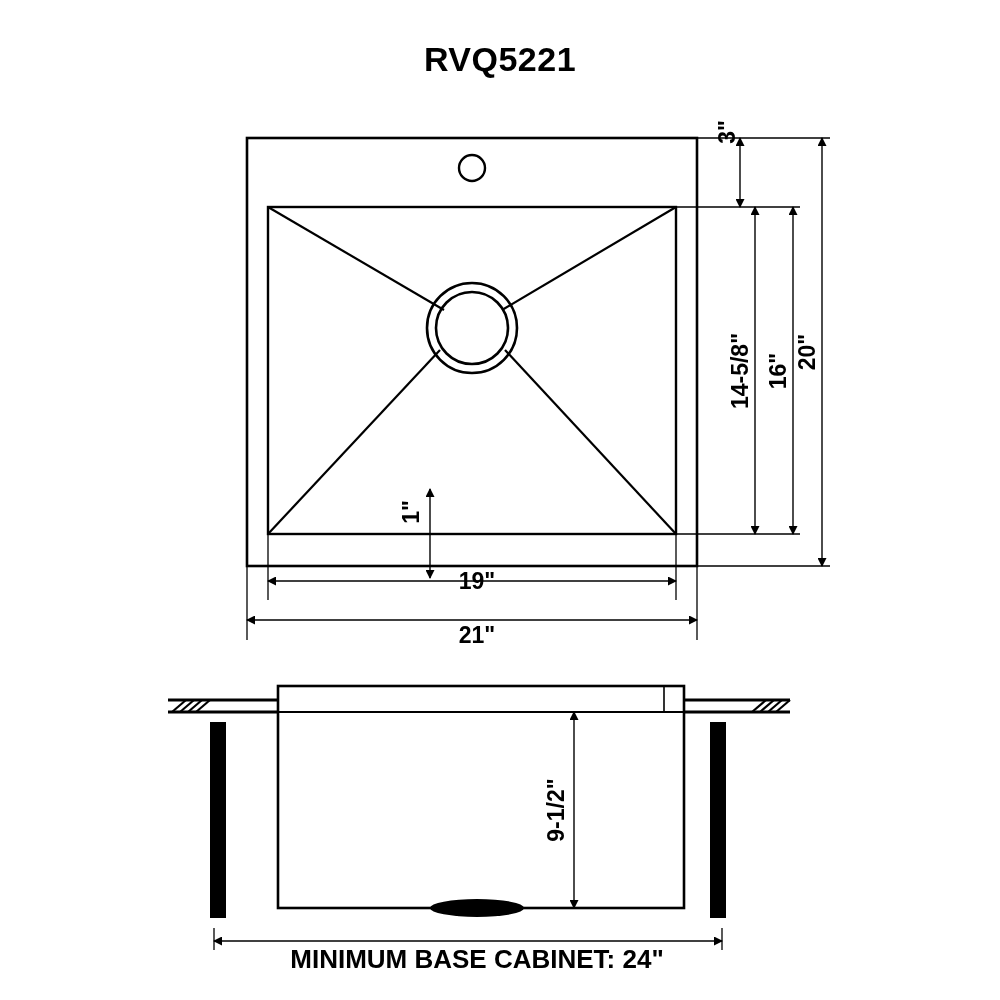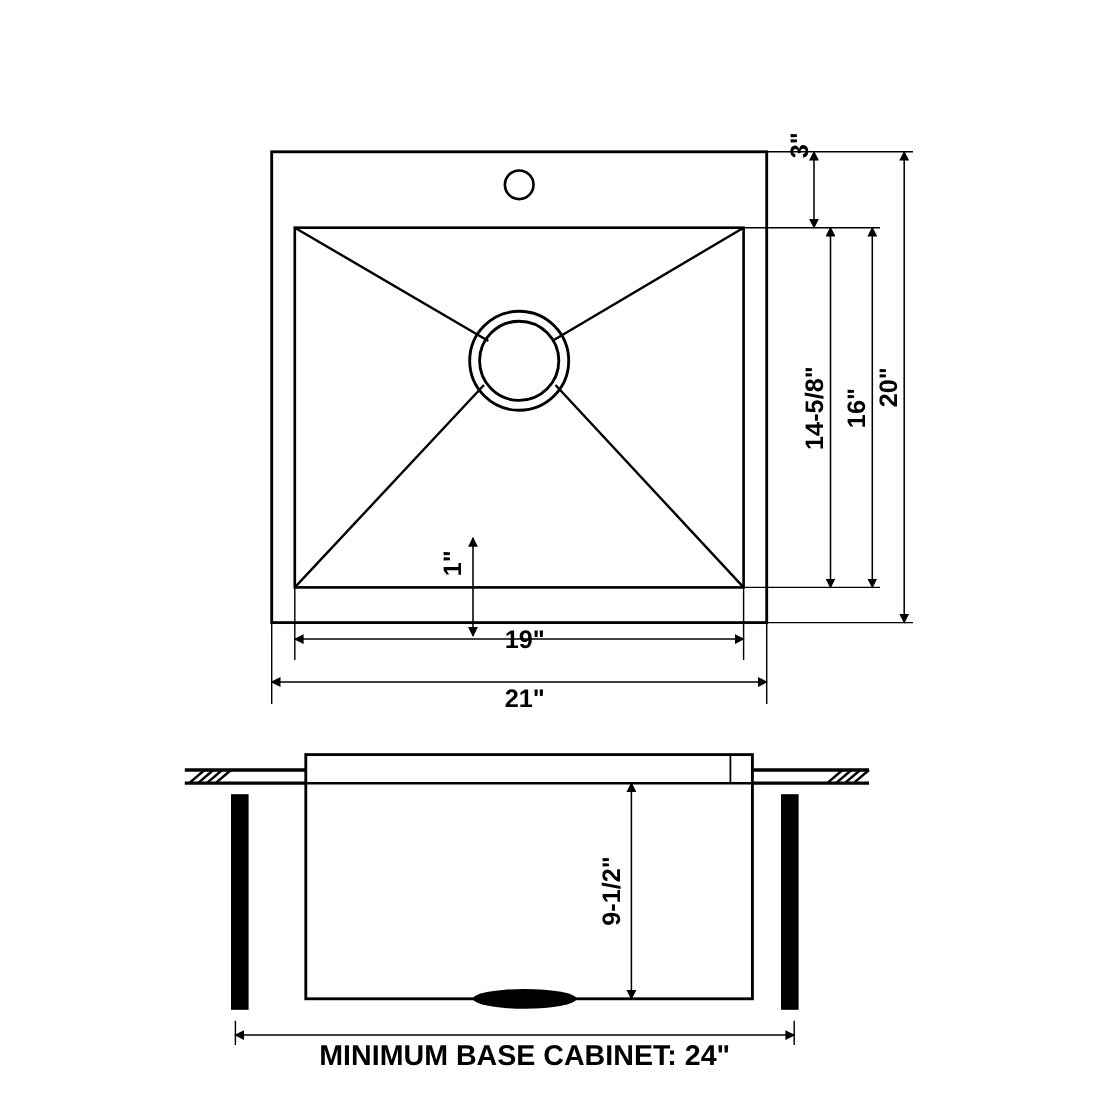--- a/index.html
+++ b/index.html
@@ -47,20 +47,21 @@
     font-size: 26px;
     font-weight: bold;
     fill: #000000;
   }
 </style>
 </head>
 <body>
 
 <div id="stage">
 
+  <div id="title">RVQ5221</div>
 
   <svg width="1000" height="1000" viewBox="0 0 1000 1000">
     <defs>
       <marker id="arrS" markerWidth="9" markerHeight="9" refX="8" refY="4.5" orient="auto" markerUnits="userSpaceOnUse">
         <path d="M0,0 L9,4.5 L0,9 z" fill="#000"></path>
       </marker>
       <marker id="arrE" markerWidth="9" markerHeight="9" refX="1" refY="4.5" orient="auto" markerUnits="userSpaceOnUse">
         <path d="M9,0 L0,4.5 L9,9 z" fill="#000"></path>
       </marker>
     </defs>

